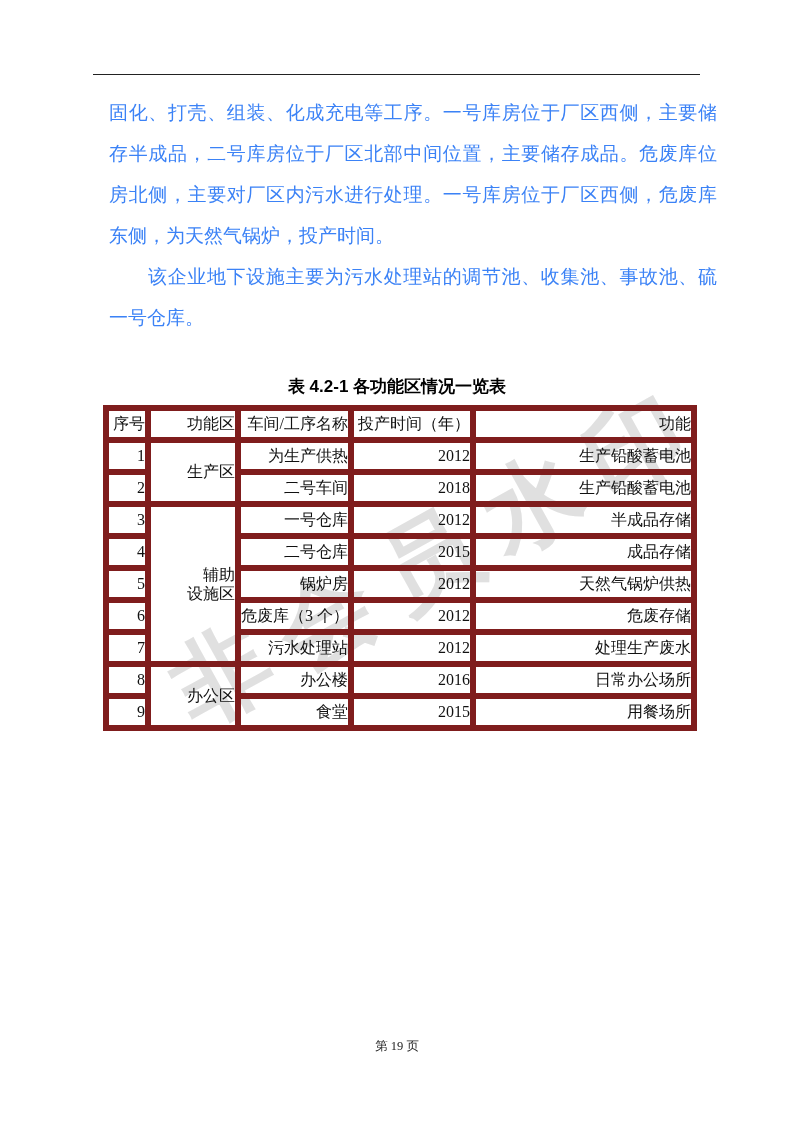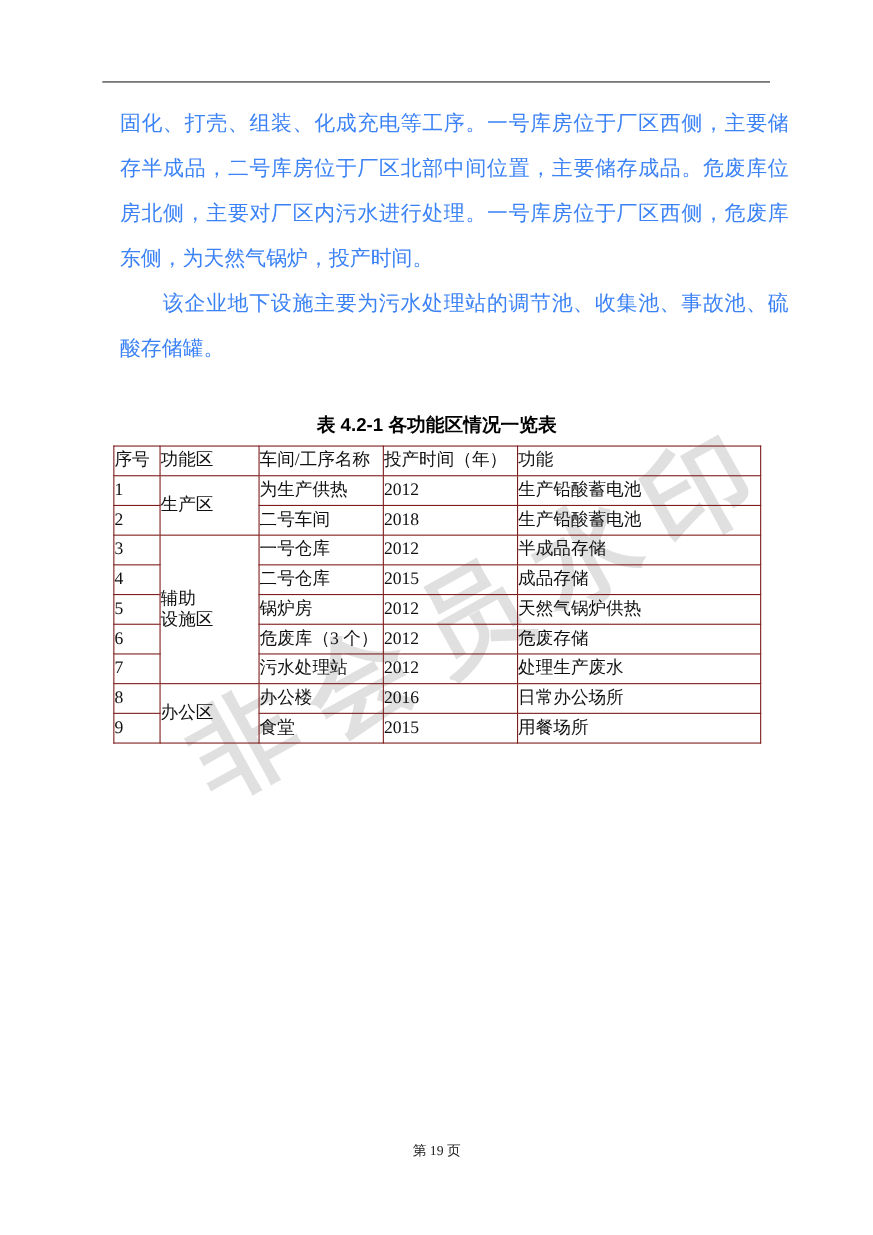--- a/index.html
+++ b/index.html
@@ -61,22 +61,22 @@
   }
 
   table.zones {
     position: absolute; z-index: 1;
     left: 103px; top: 405px;
     width: 588px;
     border-collapse: collapse;
     table-layout: fixed;
   }
   table.zones td {
-    border: 1px solid #7f1d1d;
-    text-align: left;
+    border: 6px solid #7f1d1d;
+    text-align: right;
     vertical-align: middle;
     font-size: 16px;
     height: 26px;
     padding: 0;
     line-height: 1.2;
     white-space: nowrap;
     background: transparent;
     color: #111111;
   }
   table.zones td.zone-cell { white-space: pre-line; }
@@ -96,21 +96,21 @@
   <div class="watermark">非会员水印</div>
 
   <div class="layer header-rule"></div>
 
   <div class="layer body-text">
     <div class="bodyline">固化、打壳、组装、化成充电等工序。一号库房位于厂区西侧，主要储</div>
     <div class="bodyline">存半成品，二号库房位于厂区北部中间位置，主要储存成品。危废库位</div>
     <div class="bodyline">房北侧，主要对厂区内污水进行处理。一号库房位于厂区西侧，危废库</div>
     <div class="bodyline lastline">东侧，为天然气锅炉，投产时间。</div>
     <div class="bodyline indent">该企业地下设施主要为污水处理站的调节池、收集池、事故池、硫</div>
-    <div class="bodyline lastline">酸存储罐。</div>
+    <div class="bodyline lastline">一号仓库。</div>
   </div>
 
   <div class="layer caption">表 4.2-1 各功能区情况一览表</div>
 
   <table class="zones">
     <colgroup>
       <col style="width:42px">
       <col style="width:90px">
       <col style="width:113px">
       <col style="width:122px">

